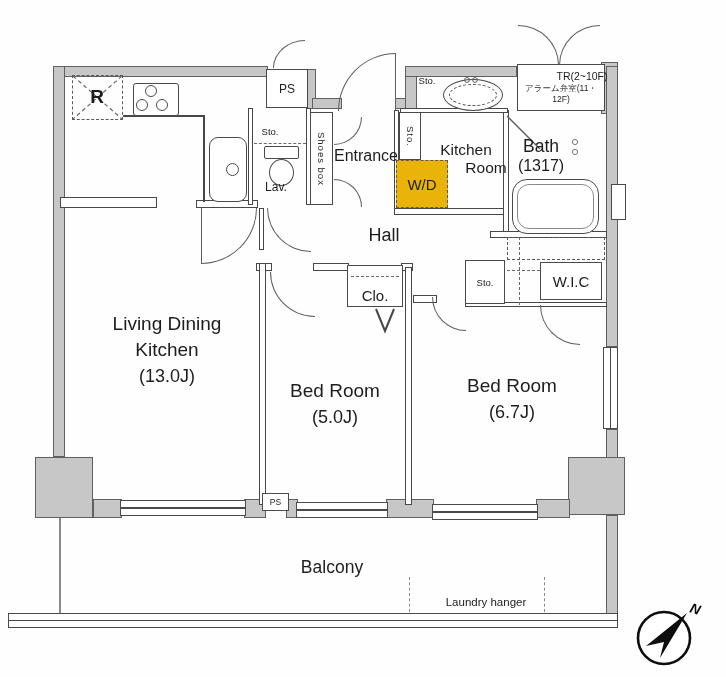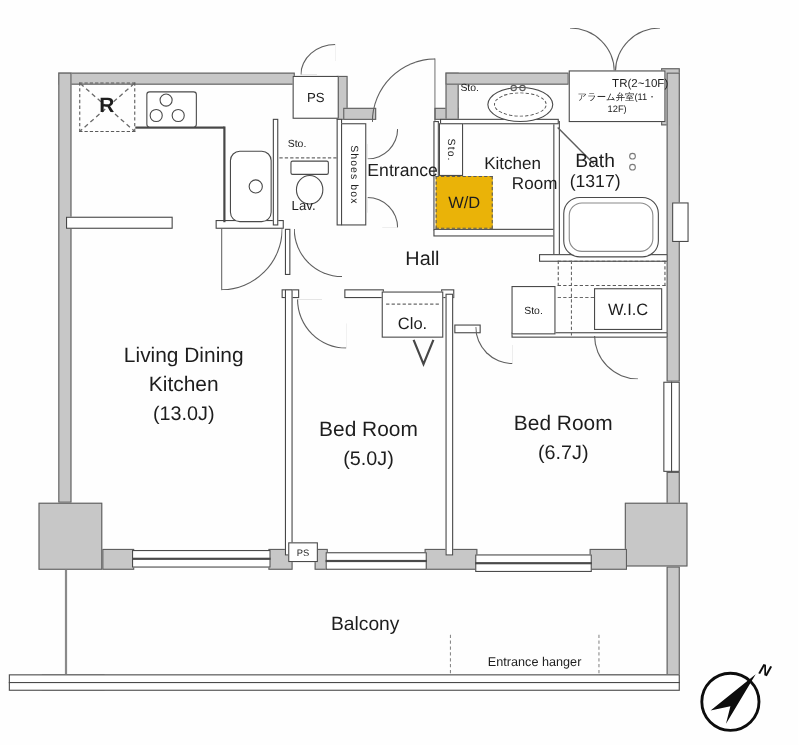--- a/index.html
+++ b/index.html
@@ -183,21 +183,21 @@
   <div class="lbl" style="left:384px;top:235px;font-size:18px;">Hall</div>
   <div class="lbl" style="left:366px;top:156px;font-size:16px;">Entrance</div>
   <div class="lbl" style="left:276px;top:187px;font-size:12px;">Lav.</div>
   <div class="lbl" style="left:270px;top:131px;font-size:9.5px;">Sto.</div>
   <div class="lbl" style="left:427px;top:80px;font-size:9.5px;">Sto.</div>
   <div class="lbl" style="left:466px;top:150px;font-size:15.5px;">Kitchen</div>
   <div class="lbl" style="left:466px;top:168px;font-size:15.5px;margin-left:20px;">Room</div>
   <div class="lbl" style="left:541px;top:146px;font-size:17.5px;">Bath</div>
   <div class="lbl" style="left:541px;top:166px;font-size:16px;">(1317)</div>
   <div class="lbl" style="left:332px;top:567px;font-size:17.5px;">Balcony</div>
-  <div class="lbl" style="left:486px;top:602px;font-size:11.5px;">Entrance hanger</div>
+  <div class="lbl" style="left:486px;top:602px;font-size:11.5px;">Laundry hanger</div>
 
   <svg class="svg-overlay" width="726" height="677" viewBox="0 0 726 677">
 
     <line x1="73" y1="76" x2="122" y2="119" stroke="#6a6a6a" stroke-width="1.2" stroke-dasharray="4 3"></line>
     <line x1="122" y1="76" x2="73" y2="119" stroke="#6a6a6a" stroke-width="1.2" stroke-dasharray="4 3"></line>
 
     <line x1="507" y1="116" x2="540" y2="149" stroke="#5d5d5d" stroke-width="1.3"></line>
 
     <circle cx="467" cy="80" r="2.4" fill="none" stroke="#5d5d5d" stroke-width="1"></circle>
     <circle cx="475" cy="80" r="2.4" fill="none" stroke="#5d5d5d" stroke-width="1"></circle>

